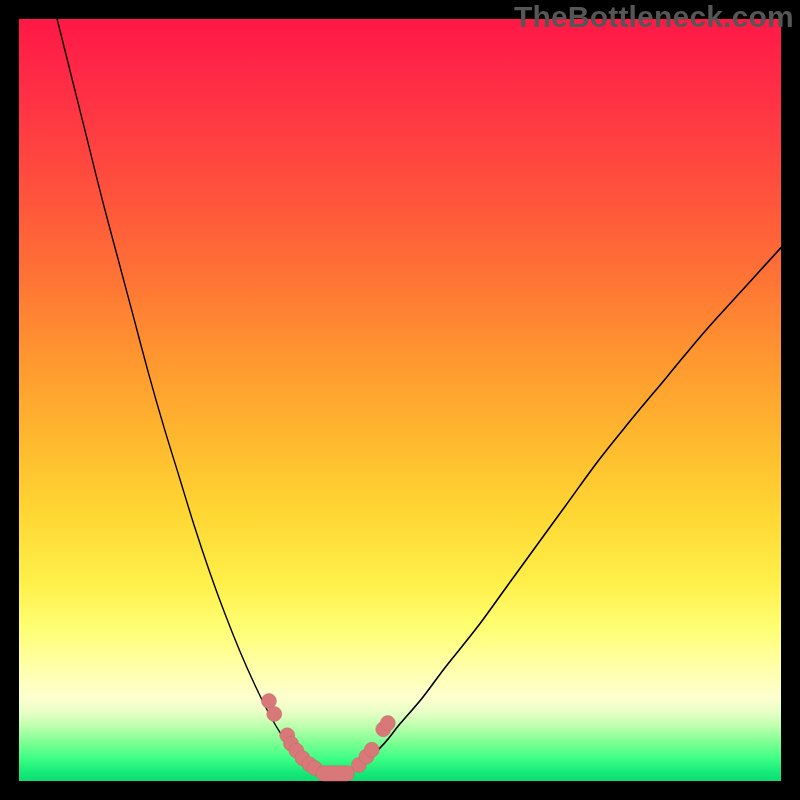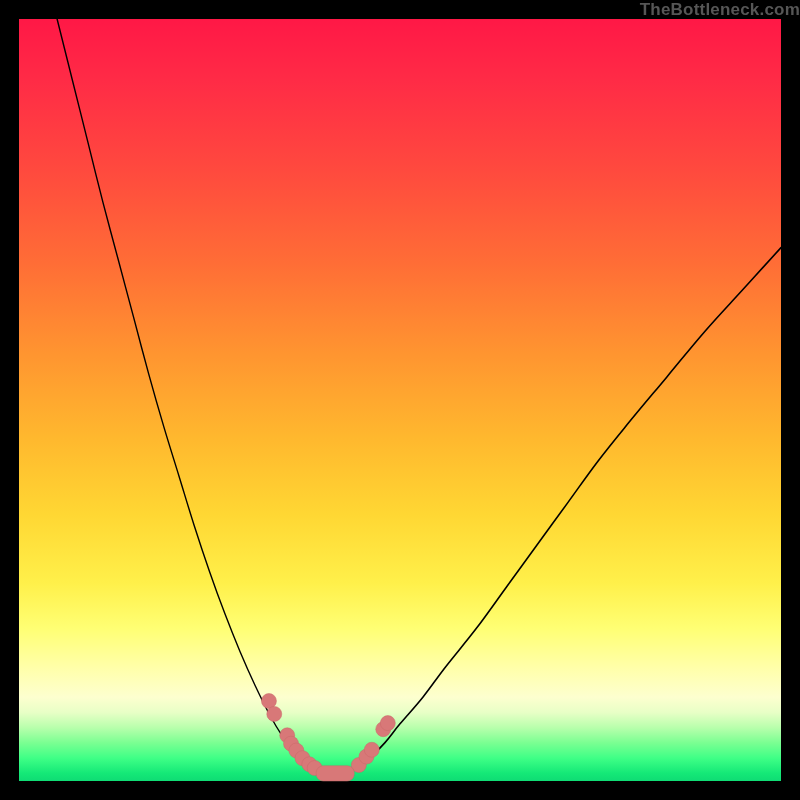--- a/index.html
+++ b/index.html
@@ -32,23 +32,23 @@
       #b8ffac 93%,
       #7aff92 95%,
       #3fff86 97%,
       #14e877 99%,
       #0fdc74 100%
     );
   }
   .watermark {
     position: absolute;
     top: 0px;
-    right: 0;
+    right: 6px;
     font-family: Arial, Helvetica, sans-serif;
-    font-size: 17px;
+    font-size: 30px;
     font-weight: bold;
     color: #565656;
     letter-spacing: 0.2px;
     text-align: center;
   }
   svg.plot {
     position: absolute;
     left: 19px;
     top: 19px;
     width: 762px;

